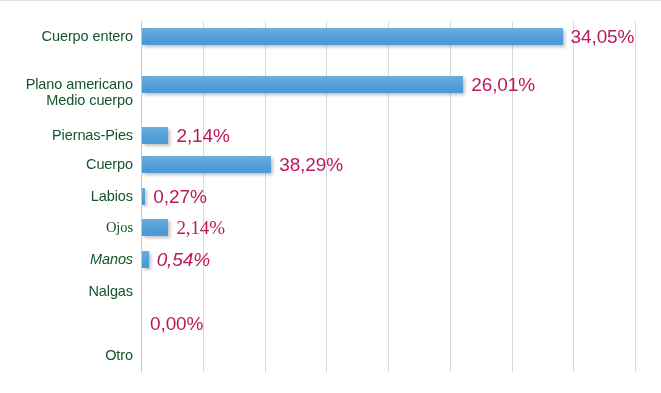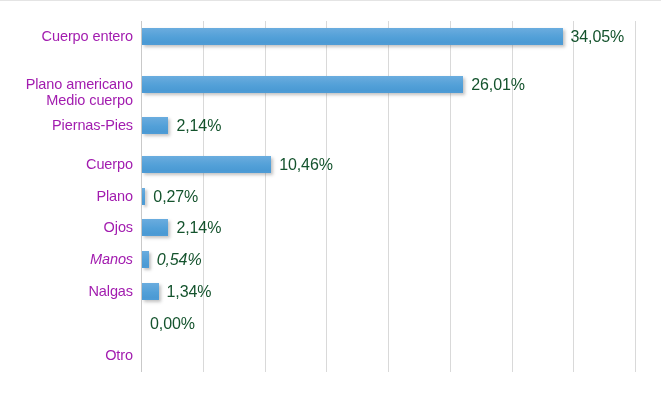--- a/index.html
+++ b/index.html
@@ -54,21 +54,21 @@
   .cat-label {
     position: absolute;
     right: 100%;
     margin-right: 8px;
     top: 0;
     height: 31.9px;
     line-height: 31.9px;
     white-space: nowrap;
     text-align: right;
     font-size: 14.5px;
-    color: #a21caf;
+    color: #14532d;
     letter-spacing: -0.1px;
   }
 
   .bar-wrap {
     position: absolute;
     left: 1px;
     top: 7px;
     height: 17px;
     white-space: nowrap;
   }
@@ -87,22 +87,22 @@
     box-sizing: border-box;
   }
   .bar.zero { box-shadow: none; }
 
   .val-label {
     display: inline-block;
     vertical-align: top;
     height: 17px;
     line-height: 17px;
     margin-left: 8px;
-    font-size: 16px;
-    color: #14532d;
+    font-size: 19px;
+    color: #be185d;
     white-space: nowrap;
     letter-spacing: -0.1px;
   }
 </style>
 </head>
 <body>
 
 <div id="chart-root">
 
   <div id="plot-area">
@@ -122,43 +122,42 @@
           <div class="cat-label">Cuerpo entero</div>
           <div class="bar-wrap"><div class="bar" style="width: 420.517px;"></div><span class="val-label">34,05%</span></div>
         </div>
         <div class="row" style="top: 48px;">
           <div class="cat-label">Plano americano</div>
           <div class="bar-wrap"><div class="bar" style="width: 321.224px;"></div><span class="val-label">26,01%</span></div>
         </div>
         <div class="row" style="top: 63.8px;">
           <div class="cat-label">Medio cuerpo</div>
         </div>
-        <div class="row" style="top: 89px;">
+        <div class="row" style="top: 99px;">
           <div class="cat-label">Piernas-Pies</div>
           <div class="bar-wrap"><div class="bar" style="width: 26.429px;"></div><span class="val-label">2,14%</span></div>
         </div>
         <div class="row" style="top: 127.6px;">
           <div class="cat-label">Cuerpo</div>
-          <div class="bar-wrap"><div class="bar" style="width: 129.181px;"></div><span class="val-label">10,46%</span></div>
+          <div class="bar-wrap"><div class="bar" style="width: 129.181px;"></div><span class="val-label">38,29%</span></div>
         </div>
         <div class="row" style="top: 159.5px;">
-          <div class="cat-label">Plano</div>
+          <div class="cat-label">Labios</div>
           <div class="bar-wrap"><div class="bar" style="width: 3.3345px;"></div><span class="val-label">0,27%</span></div>
         </div>
-        <div class="row" style="top: 191.4px;">
+        <div class="row" style="top: 191.4px; font-family: Liberation Serif, serif;">
           <div class="cat-label">Ojos</div>
           <div class="bar-wrap"><div class="bar" style="width: 26.429px;"></div><span class="val-label">2,14%</span></div>
         </div>
         <div class="row" style="top: 223.3px; font-style: italic;">
           <div class="cat-label">Manos</div>
           <div class="bar-wrap"><div class="bar" style="width: 6.669px;"></div><span class="val-label">0,54%</span></div>
         </div>
         <div class="row" style="top: 255.2px; padding-left: 24px;">
           <div class="cat-label">Nalgas</div>
-          <div class="bar-wrap"><div class="bar" style="width: 16.549px;"></div><span class="val-label">1,34%</span></div>
         </div>
         <div class="row" style="top: 287.1px;">
           <div class="bar-wrap"><div class="bar zero" style="width: 0px;"></div><span class="val-label">0,00%</span></div>
         </div>
         <div class="row" style="top: 319px;">
           <div class="cat-label">Otro</div>
         </div>
       </div>
   </div>
 

